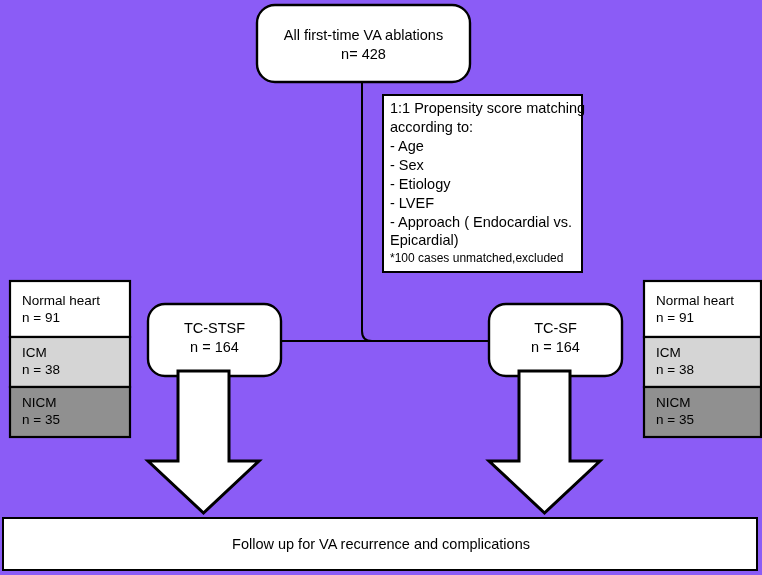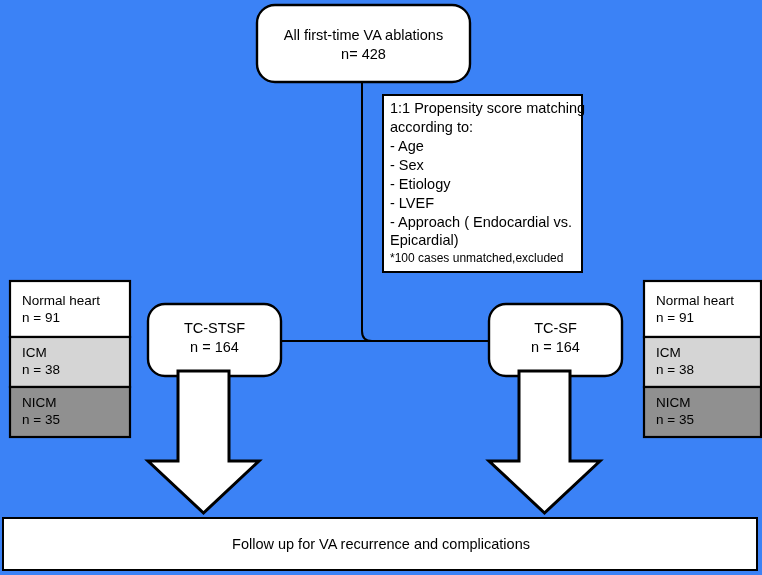--- a/index.html
+++ b/index.html
@@ -7,21 +7,21 @@
     padding: 0;
     background: #ffffff;
   }
   body {
     font-family: "Liberation Sans", sans-serif;
   }
   #diagram-root {
     position: relative;
     width: 762px;
     height: 575px;
-    background: #3b82f6;
+    background: #8b5cf6;
     overflow: hidden;
   }
   svg.flow {
     display: block;
     width: 762px;
     height: 575px;
   }
   .node-box {
     fill: #ffffff;
     stroke: #000000;

